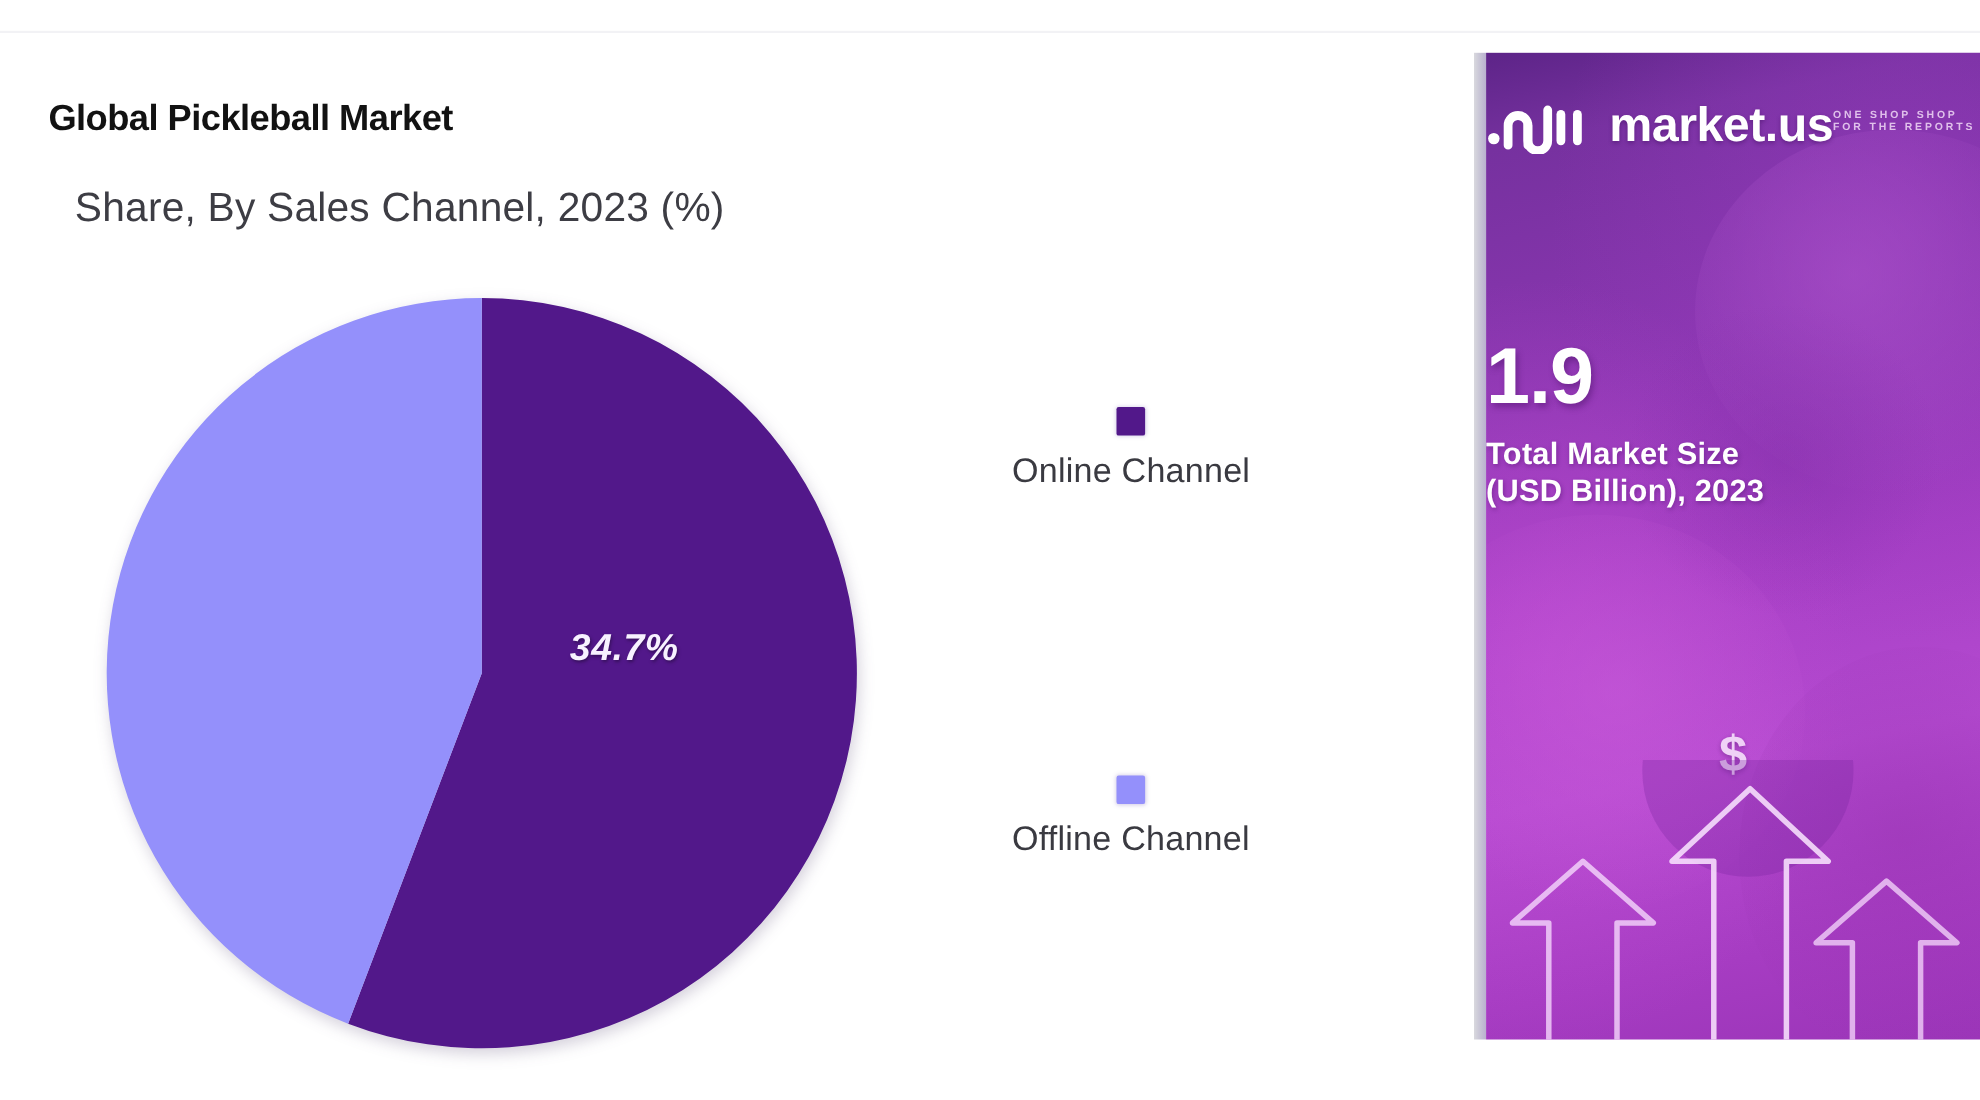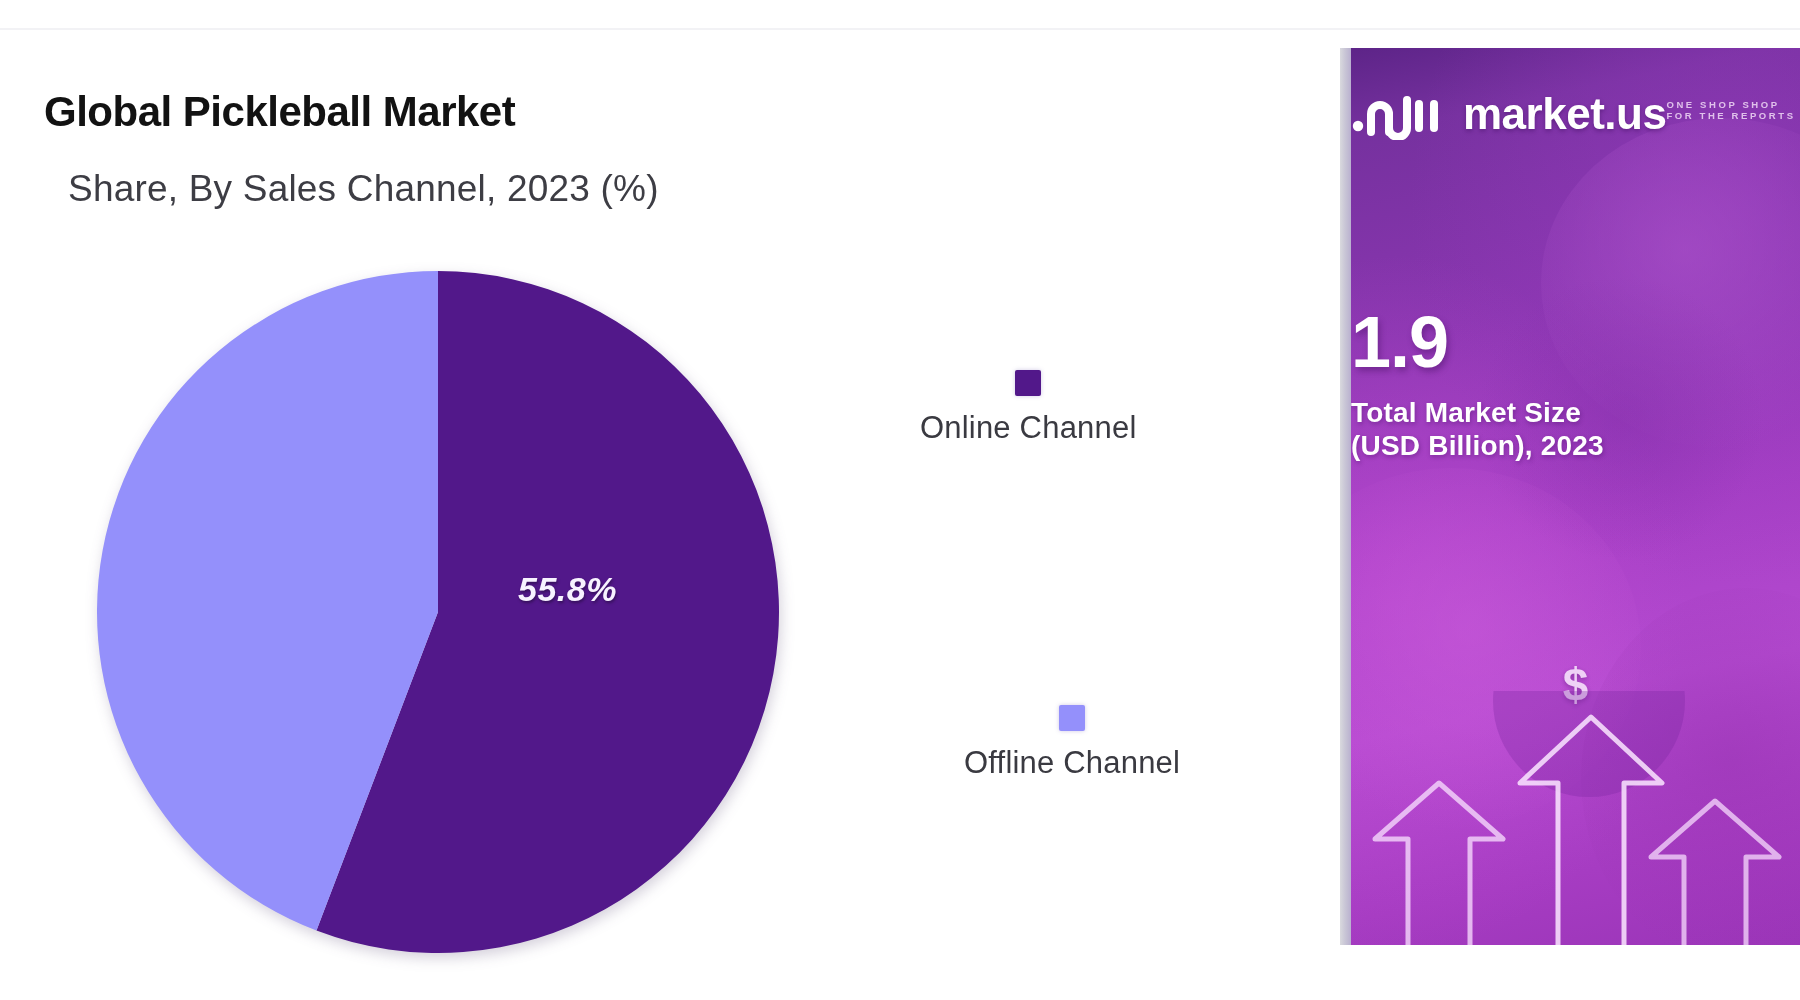--- a/index.html
+++ b/index.html
@@ -49,21 +49,21 @@
     top: 30px;
     width: 1345px;
     height: 940px;
     background: #ffffff;
   }
 
   .chart-title {
     position: absolute;
     left: 44px;
     top: 58px;
-    font-size: 42px;
+    font-size: 33px;
     font-weight: 700;
     color: #121212;
     letter-spacing: -0.5px;
     white-space: nowrap;
   }
   .chart-subtitle {
     position: absolute;
     left: 45px;
     top: 138px;
     font-size: 37px;
@@ -113,21 +113,21 @@
   }
   .legend-item {
     position: absolute;
     display: flex;
     align-items: center;
     gap: 14px;
     white-space: nowrap;
     flex-direction: column;
   }
   .legend-item.item-0 { left: 0; top: 40px; }
-  .legend-item.item-1 { left: 0; top: 375px; margin-left: 44px; }
+  .legend-item.item-1 { left: 0; top: 375px; }
   .legend-swatch {
     width: 26px;
     height: 26px;
     border-radius: 2px;
     flex: 0 0 auto;
     box-shadow: 0 0 4px rgba(120,100,180,0.35);
   }
   .legend-label {
     font-size: 31px;
     font-weight: 400;
@@ -281,21 +281,21 @@
 
     <div class="chart-subtitle">Share, By Sales Channel, 2023 (%)</div>
 
     <div class="pie-wrap">
       <svg class="pie" viewBox="0 0 700 700">
         <g id="pie-slices">
             <path d="M 350 350 L 350 9 A 341 341 0 1 1 228.46354935878176 668.6061693777049 Z" fill="#52188A"></path>
             <path d="M 350 350 L 228.46354935878176 668.6061693777049 A 341 341 0 0 1 349.99999999999994 9 Z" fill="#9490FB"></path>
           </g>
       </svg>
-      <div class="pie-label">55.8%</div>
+      <div class="pie-label">34.7%</div>
     </div>
 
     <div class="legend">
       <div class="legend-item item-0">
         <span class="legend-swatch" id="sw0" style="background: rgb(82, 24, 138);"></span>
         <span class="legend-label">Online Channel</span>
       </div>
       <div class="legend-item item-1">
         <span class="legend-swatch" id="sw1" style="background: rgb(148, 144, 251);"></span>
         <span class="legend-label">Offline Channel</span>

